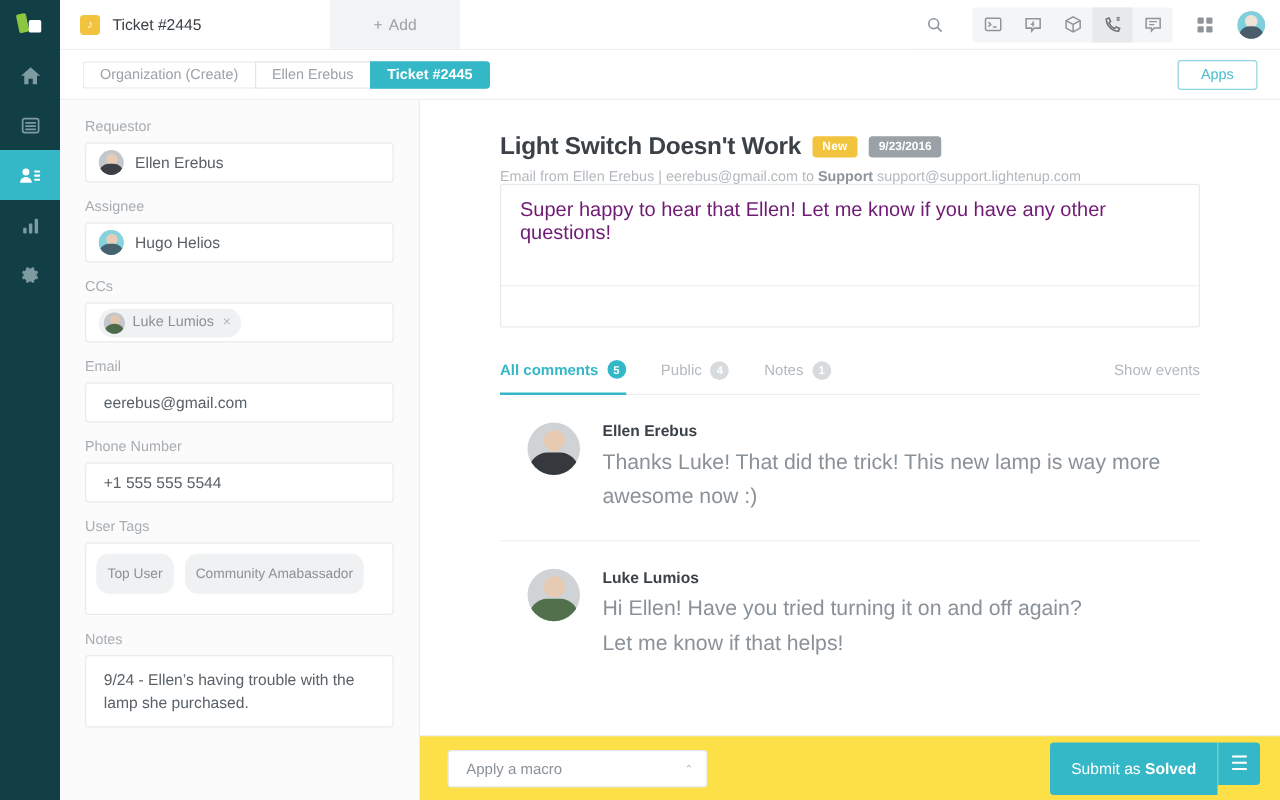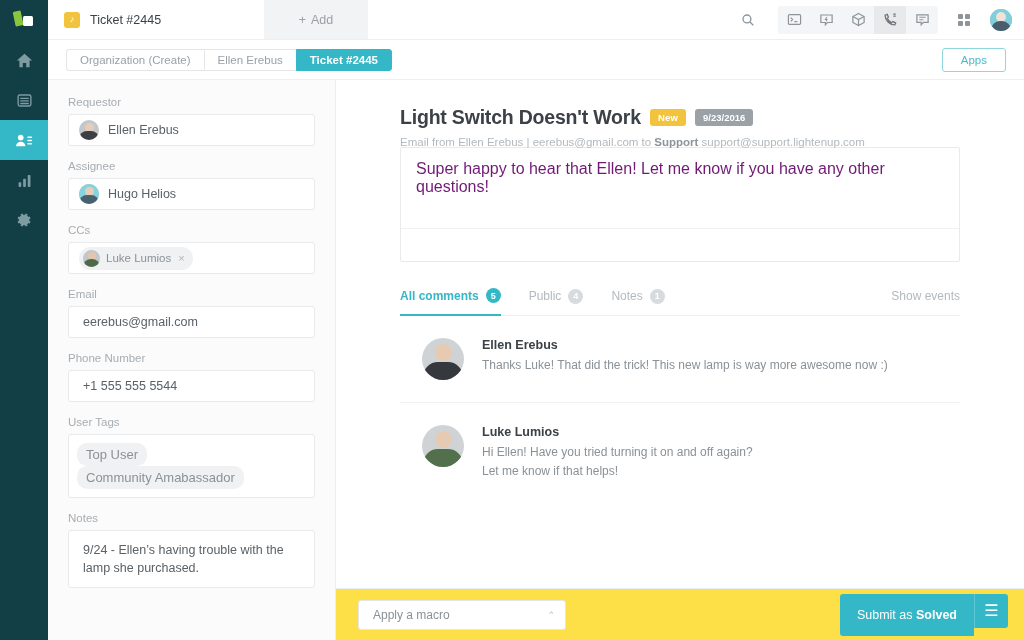--- a/index.html
+++ b/index.html
@@ -125,21 +125,21 @@
     border-radius: 12px; padding: 3px 8px 3px 4px; font-size: 11.5px; color: #8b9197;
     cursor: pointer;
   }
   .chip .ava { width: 17px; height: 17px; flex: 0 0 17px; margin-right: 6px; }
   .chip .ava .head { left:4.5px; top:2px; width:8px; height:8px; }
   .chip .ava .body { top:9.5px; width:17px; height:9px; }
   .chip .x { margin-left: 7px; color: #b0b5b9; font-size: 11px; }
   .tagbox { display: block; min-height: 58px; align-items: flex-start; padding: 8px 8px; }
   .tag {
     display: inline-block; background: #f0f1f2; border-radius: 10px;
-    padding: 4px 9px; font-size: 13px; color: #8b9197; margin-right: 5px; cursor: pointer;
+    padding: 10px 9px; font-size: 11px; color: #8b9197; margin-right: 5px; cursor: pointer;
   }
   .notebox { align-items: flex-start; padding: 10px 14px; min-height: 48px; line-height: 1.45; display:block; }
 
   
   .main { flex: 1 1 auto; display: flex; flex-direction: column; min-width: 0; background: #fff; }
   .main-scroll { flex: 1 1 auto; overflow: hidden; padding: 26px 64px 0 64px; }
   .ticket-title-row { display: flex; align-items: center; gap: 9px; }
   .ticket-title { font-size: 19.5px; color: #3b4146; letter-spacing: -.2px; }
   .badge-new {
     background: #f2c33d; color: #fff; font-size: 9.5px; font-weight: bold;
@@ -173,21 +173,21 @@
   .stab-spacer { flex: 1 1 auto; }
   .show-events { font-size: 12px; color: #b3b9be; padding-bottom: 11px; cursor: pointer; }
 
   .comment { display: flex; gap: 18px; padding: 22px 0 22px 22px; border-bottom: 1px solid #f0f1f2; }
   .comment:last-child { border-bottom: none; }
   .c-ava { width: 42px; height: 42px; border-radius: 50%; flex: 0 0 42px; position: relative; overflow: hidden; background: #cfd3d6; }
   .c-ava .head { position:absolute; left:13px; top:6px; width:17px; height:17px; border-radius:50%; background:#e6cbb2; }
   .c-ava .body { position:absolute; left:1px; top:24px; width:40px; height:20px; border-radius:15px 15px 0 0; background:#35383c; }
   .c-ava.luke .body { background:#52704b; }
   .c-name { font-size: 12.5px; font-weight: bold; color: #3b4146; margin-bottom: 4px; }
-  .c-text { font-size: 12px; color: #8a9197; line-height: 1.6; }
+  .c-text { font-size: 17px; color: #8a9197; line-height: 1.6; }
 
   
   .bottombar {
     height: 52px; flex: 0 0 52px; border-top: 1px solid #eceef0;
     background: #fde047; display: flex; align-items: center;
     padding: 0 16px 0 22px; gap: 10px;
   }
   .macro {
     width: 208px; height: 30px; border: 1px solid #e4e7e9; border-radius: 3px;
     background: #fff; display: flex; align-items: center; padding: 0 10px 0 14px;

